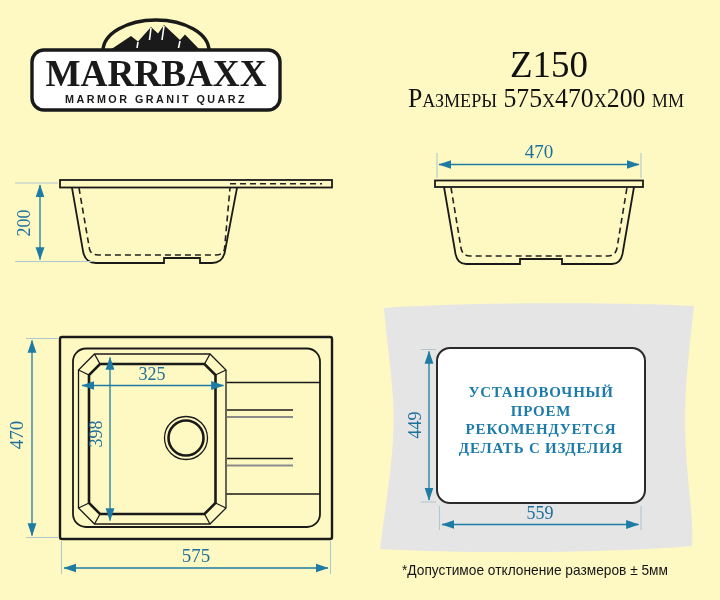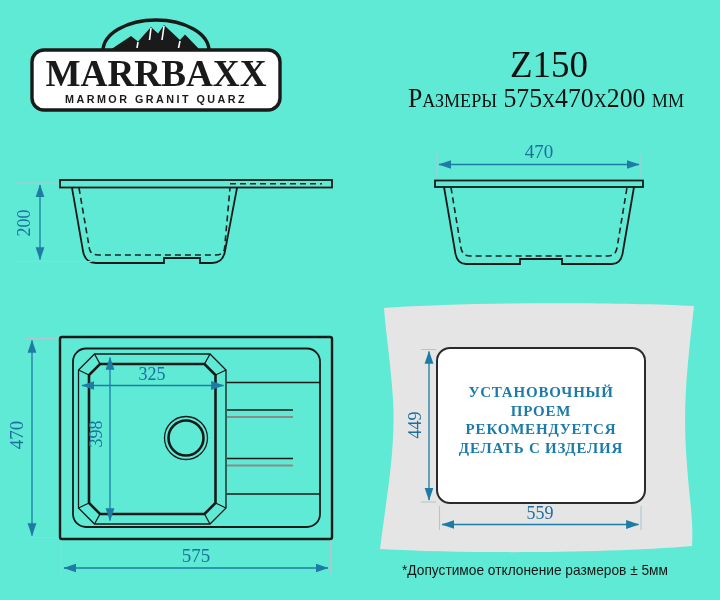--- a/index.html
+++ b/index.html
@@ -1,16 +1,16 @@
 <!DOCTYPE html>
 <html><head>
 <meta charset="utf-8">
 <style>
   html,body{margin:0;padding:0;background:#ffffff;}
-  .page{position:relative;width:720px;height:600px;background:#5eead4;overflow:hidden;
+  .page{position:relative;width:720px;height:600px;background:#fef9c3;overflow:hidden;
         font-family:"Liberation Serif",serif;}
   svg{display:block;}
   
   .ln      {stroke:#1a1a1a;fill:none;}
   .ln-thick{stroke:#1a1a1a;stroke-width:2.4;fill:none;}
   .ln-mid  {stroke:#1a1a1a;stroke-width:1.8;fill:none;}
   .ln-thin {stroke:#1a1a1a;stroke-width:1.3;fill:none;}
   .dash    {stroke:#222222;stroke-width:1.6;fill:none;stroke-dasharray:6 4;}
   .gray-rib{stroke:#8b8b8b;stroke-width:2.2;fill:none;}
   .dim     {stroke:#1e7ba4;stroke-width:1.3;fill:none;}

